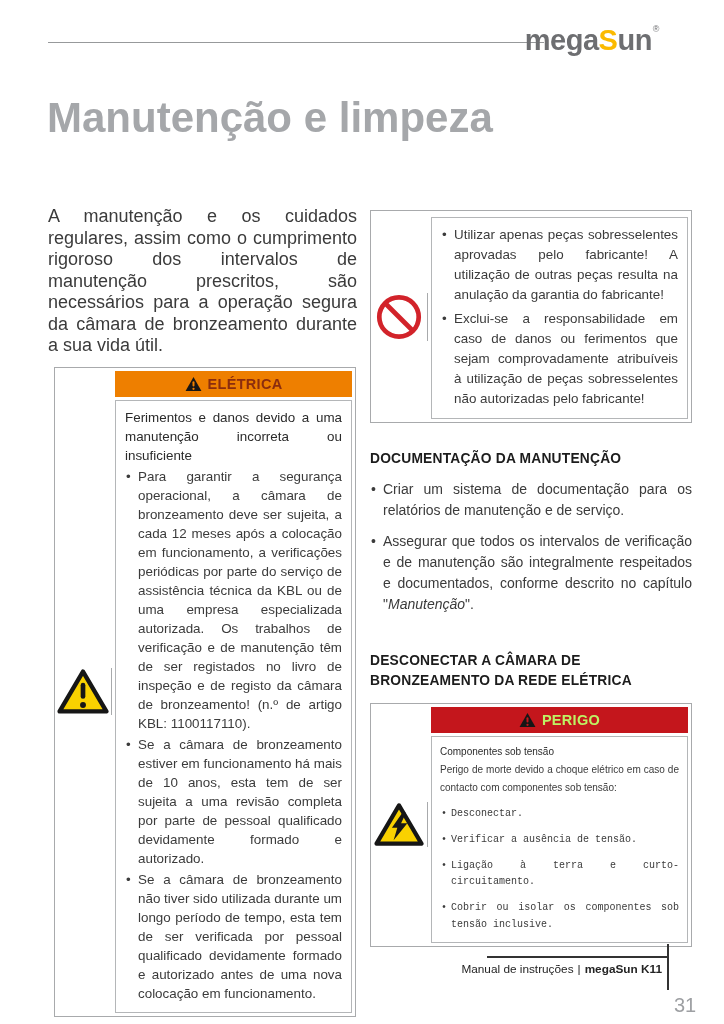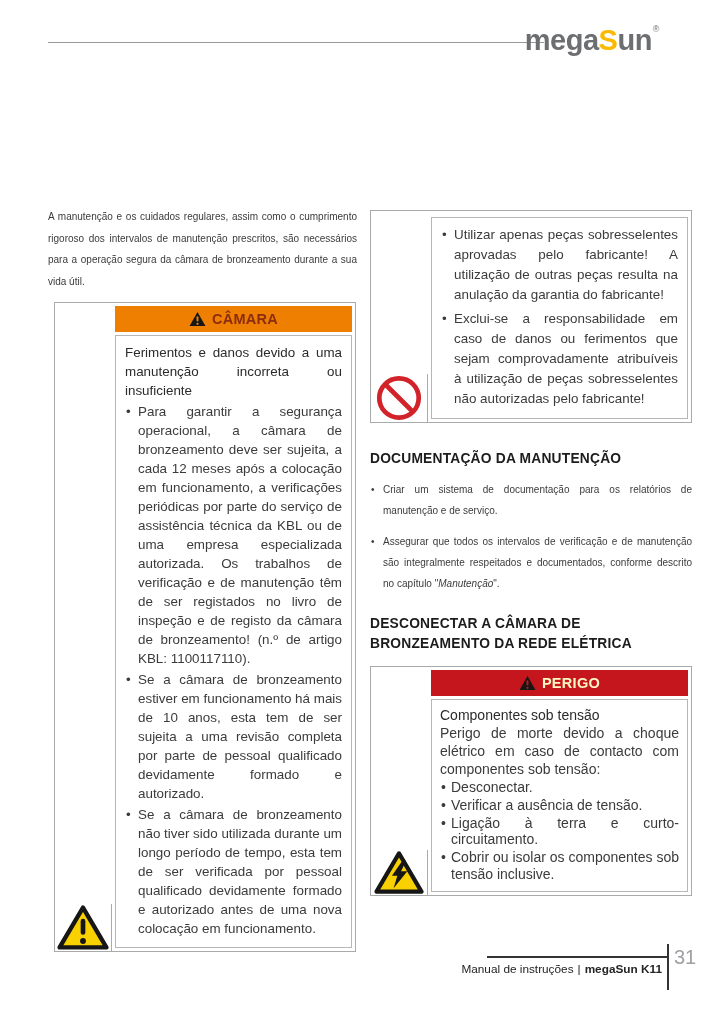--- a/index.html
+++ b/index.html
@@ -15,92 +15,93 @@
   .logo{position:absolute;top:26px;right:66px;font-size:29px;font-weight:bold;color:#6d6e71;letter-spacing:-0.5px;line-height:1;}
   .logo .s{color:#fbba00;}
   .logo .reg{font-size:9px;vertical-align:top;position:relative;top:-1px;left:1px;font-weight:normal;}
 
   .page-title{position:absolute;left:47px;top:94px;margin:0;font-size:42px;font-weight:bold;color:#a5a7aa;letter-spacing:0px;}
 
   
   .col-left{position:absolute;left:48px;top:206px;width:309px;}
   .col-right{position:absolute;left:370px;top:210px;width:322px;}
 
-  .intro{margin:0;font-size:10px;line-height:21.5px;text-align:justify;color:#3b3b3b;}
+  .intro{margin:0;font-size:18px;line-height:21.5px;text-align:justify;color:#3b3b3b;}
 
   
-  .warnbox{border:1px solid #a8aaac;background:#fff;display:flex;align-items:flex-end;}
+  .warnbox{border:1px solid #a8aaac;background:#fff;display:flex;align-items:center;}
   .attention-box{margin-left:6px;margin-top:10px;width:302px;box-sizing:border-box;}
   .icon-cell{flex:0 0 56px;width:56px;border-right:1px solid #a8aaac;display:flex;align-items:center;justify-content:center;}
   .content-cell{flex:1;padding:3px;display:flex;flex-direction:column;min-width:0;}
   .band{height:26px;display:flex;align-items:center;justify-content:center;gap:6px;font-weight:bold;font-size:14.5px;letter-spacing:0.3px;}
   .band-orange{background:#ee7f00;color:#8b2d0e;}
-  .band-red{background:#c4161c;color:#fef9c3;}
+  .band-red{background:#c4161c;color:#bef264;}
   .bodybox{border:1px solid #b4b6b8;margin-top:3px;padding:7px 9px 9px 9px;font-size:13.4px;line-height:19px;text-align:justify;color:#3b3b3b;flex:1;}
   .bodybox p{margin:0;}
   .box-title{font-weight:normal;color:#2b2b2b;}
 
   ul.blist{list-style:none;margin:0;padding:0;}
   ul.blist li{position:relative;padding-left:13px;margin-top:2px;text-align:justify;}
   ul.blist li::before{content:"\2022";position:absolute;left:1px;top:0;}
 
   
   .spare-box .bodybox{line-height:20px;}
   .spare-box ul.blist li{margin-top:4px;}
   .spare-box ul.blist li:first-child{margin-top:0;}
 
   .sec-heading{margin:26px 0 10px 0;font-size:13.8px;font-weight:bold;color:#1c1c1c;letter-spacing:0.2px;line-height:20px;}
-  .doc-list{font-size:10px;line-height:21px;}
+  .doc-list{font-size:14px;line-height:21px;}
   .doc-list li{margin-top:0;margin-bottom:10px;}
-  .disconnect-heading{margin:20px 0 12px 0;}
+  .disconnect-heading{margin:36px 0 12px 0;}
 
-  .danger-box .bodybox{font-size:14px;line-height:18px;padding:6px 8px 8px 8px;}
+  .danger-box .bodybox{font-size:10px;line-height:18px;padding:6px 8px 8px 8px;}
   .danger-box ul.blist{margin-top:1px;}
-  .danger-box ul.blist li{line-height:16.8px;margin-top:1px;padding-left:11px;}
+  .danger-box ul.blist li{line-height:16.8px;margin-top:9px;padding-left:11px;font-family:Liberation Mono, monospace;}
 
   
   .footer-rule{position:absolute;left:487px;top:956px;width:181px;height:1.5px;background:#333333;}
   .footer-vrule{position:absolute;left:667px;top:944px;width:1.5px;height:46px;background:#333333;}
   .footer-label{position:absolute;left:0;top:962px;width:662px;text-align:right;font-size:11.8px;color:#242424;}
   .footer-label .bold{font-weight:bold;}
   .footer-label .sep{margin:0 4px;}
-  .page-num{position:absolute;left:674px;top:946px;font-size:20px;color:#9ea0a3;}
+  .page-num{position:absolute;left:674px;top:994px;font-size:20px;color:#9ea0a3;}
 
   svg{display:block;}
 </style>
 </head>
 <body>
 
 <div class="page">
 
   <div class="header-rule"></div>
   <div class="logo">
     <span>mega</span><span class="s">S</span><span>un</span><span class="reg">®</span>
   </div>
 
+  <h1 class="page-title">Manutenção e limpeza</h1>
 
   <div class="col-left">
     <p class="intro">A manutenção e os cuidados regulares, assim como o cumprimento rigoroso dos intervalos de manutenção prescritos, são necessários para a operação segura da câmara de bronzeamento durante a sua vida útil.</p>
 
     <div class="warnbox attention-box">
       <div class="icon-cell">
         <svg width="52" height="47" viewBox="0 0 60 54">
           <path d="M30 4 L57 50 L3 50 Z" fill="#F9D100" stroke="#161616" stroke-width="5" stroke-linejoin="round"></path>
           <rect x="27.3" y="17" width="5.4" height="18.5" rx="2.7" fill="#161616"></rect>
           <circle cx="30" cy="42.5" r="3.4" fill="#161616"></circle>
         </svg>
       </div>
       <div class="content-cell">
         <div class="band band-orange">
           <svg width="17" height="16" viewBox="0 0 60 54">
             <path d="M30 2 L58 52 L2 52 Z" fill="#161616"></path>
             <rect x="26.5" y="17" width="7" height="19" rx="3.5" fill="#ee7f00"></rect>
             <circle cx="30" cy="44" r="4" fill="#ee7f00"></circle>
           </svg>
-          <span>CÂMARA</span>
+          <span>ELÉTRICA</span>
         </div>
         <div class="bodybox">
           <p class="box-title">Ferimentos e danos devido a uma manutenção incorreta ou insuficiente</p>
           <ul class="blist">
             <li>Para garantir a segurança operacional, a câmara de bronzeamento deve ser sujeita, a cada 12 meses após a colocação em funcionamento, a verificações periódicas por parte do serviço de assistência técnica da KBL ou de uma empresa especializada autorizada. Os trabalhos de verificação e de manutenção têm de ser registados no livro de inspeção e de registo da câmara de bronzeamento! (n.º de artigo KBL: 1100117110).</li>
             <li>Se a câmara de bronzeamento estiver em funcionamento há mais de 10 anos, esta tem de ser sujeita a uma revisão completa por parte de pessoal qualificado devidamente formado e autorizado.</li>
             <li>Se a câmara de bronzeamento não tiver sido utilizada durante um longo período de tempo, esta tem de ser verificada por pessoal qualificado devidamente formado e autorizado antes de uma nova colocação em funcionamento.</li>
           </ul>
         </div>
       </div>

